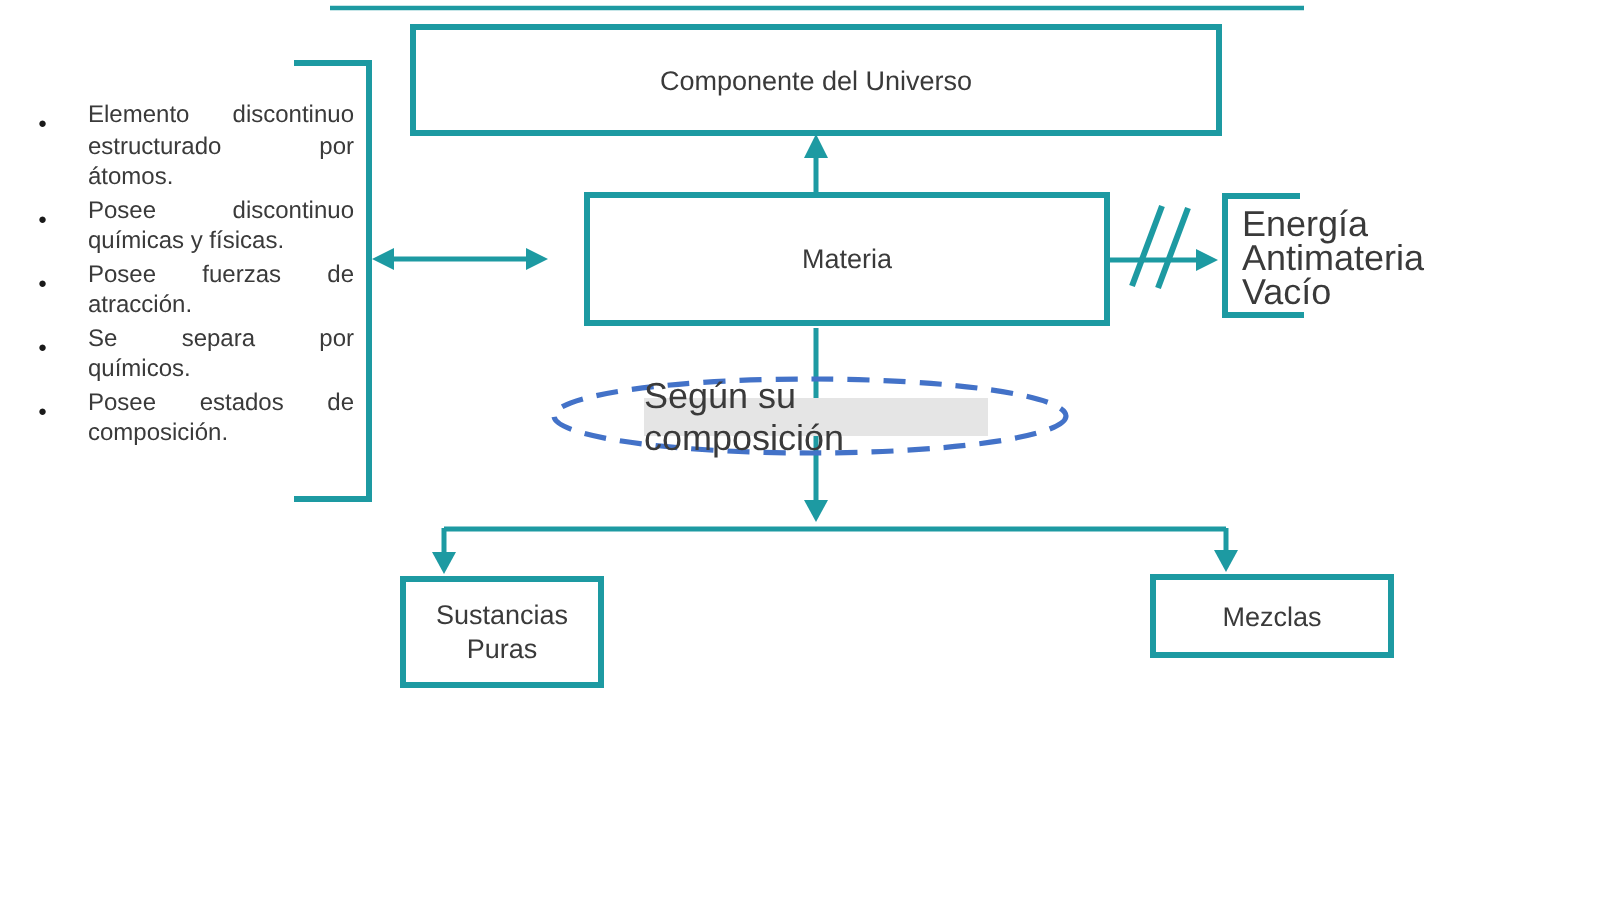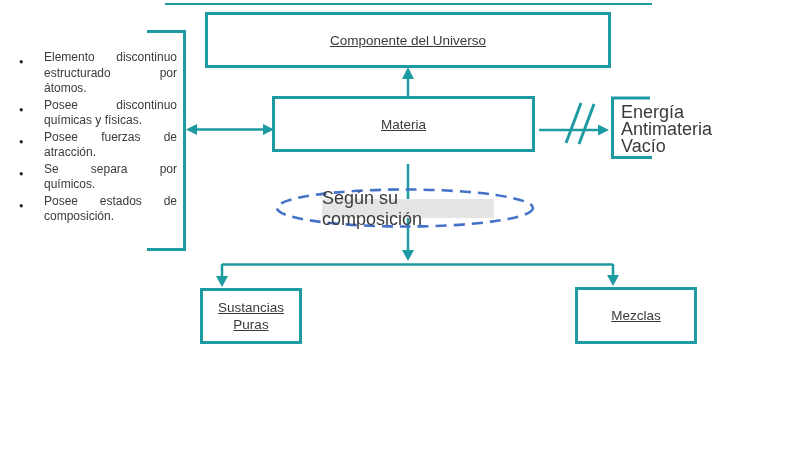--- a/index.html
+++ b/index.html
@@ -10,26 +10,26 @@
   html,body{margin:0;padding:0;background:#fff;}
   body{font-family:"Liberation Sans", sans-serif;color:var(--ink);}
   .stage{position:relative;width:800px;height:450px;background:#fff;overflow:hidden;}
   .layer{position:absolute;left:0;top:0;width:800px;height:450px;}
   svg{display:block;}
 
   .node{
     position:absolute;box-sizing:border-box;background:#fff;
     border:3px solid var(--teal);
     display:flex;align-items:center;justify-content:center;
-    text-align:center;font-size:13.5px;line-height:17px;color:var(--ink);text-decoration:underline;
+    text-align:center;font-size:13.5px;line-height:17px;color:var(--ink);
   }
   .node-componente{left:205px;top:12px;width:406px;height:56px;}
-  .node-materia{left:272px;top:96px;width:263px;height:56px;}
+  .node-materia{left:292px;top:96px;width:263px;height:67px;}
   .node-sustancias{left:176px;top:288px;width:102px;height:56px;margin-left:24px;}
-  .node-mezclas{left:575px;top:287px;width:122px;height:57px;}
+  .node-mezclas{left:575px;top:287px;width:122px;height:42px;}
 
   .props{
     position:absolute;left:10px;top:50px;width:167px;
     font-size:12px;line-height:15.5px;color:var(--ink);
   }
   .prop-item{position:relative;padding-left:34px;margin-bottom:1px;}
   .prop-item .bullet{
     position:absolute;left:9px;top:4px;font-size:7.5px;color:#1a1a1a;
   }
   .jline{text-align:justify;text-align-last:justify;}

